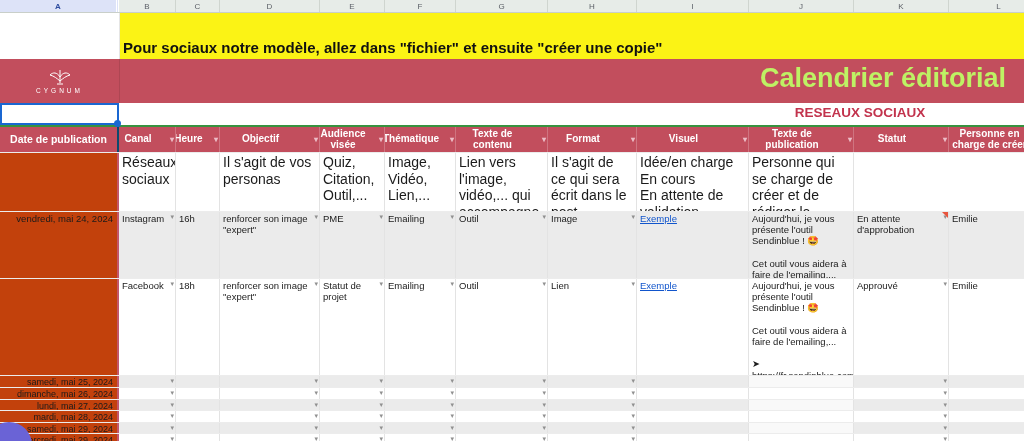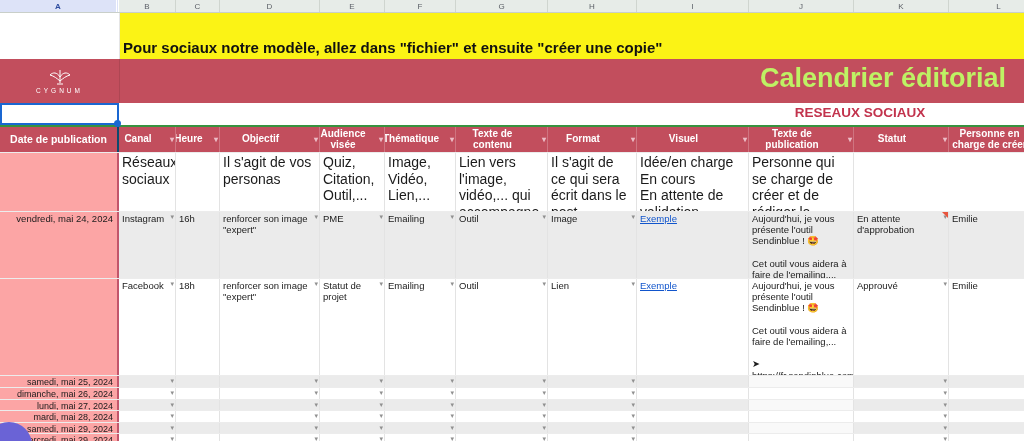--- a/index.html
+++ b/index.html
@@ -38,21 +38,21 @@
          border:2px solid #1a67d2; z-index:5; }
   .sel .handle { position:absolute; right:-4px; bottom:-4px; width:7px; height:7px;
                  border-radius:50%; background:#1a67d2; }
   .greenline { position:absolute; left:0; top:125px; width:1024px; height:2px; background:#37923f; z-index:2; }
   
   .grid { position:absolute; left:0; top:127px; width:1050px; }
   .tr { display:grid; grid-template-columns: var(--cols); }
   .tr + .tr { border-top:1px solid #ececec; }
   .td { position:relative; border-right:1px solid var(--grid); overflow:hidden;
         padding:1px 4px 1px 3px; font-size:9.5px; color:#1b1b1b; line-height:1.18; white-space:pre-wrap; }
-  .ca { border-right:2px solid #c2566b; background:#fca5a5; text-align:right; padding-right:4px;
+  .ca { border-right:2px solid #c2566b; background:#c2410c; text-align:right; padding-right:4px;
         font-size:10px; white-space:nowrap; }
   
   .hrow { height:25px; background:var(--maroon); }
   .hrow .td { border-right:1px solid rgba(255,255,255,0.22); color:#fff; font-weight:bold;
               font-size:10px; line-height:1.05; display:flex; align-items:center; justify-content:center;
               text-align:center; padding:0 20px 0 2px; white-space:normal; }
   .hrow .ca { border-right:2px solid #0c4a6e; background:var(--maroon); font-size:10.5px;
               display:flex; align-items:center; justify-content:center; text-align:center; padding:0; }
   .dd { position:absolute; right:1px; top:1px; font-size:7px; color:#909090; line-height:1; }
   .hrow .dd { top:50%; transform:translateY(-50%); color:#edbcc6; font-size:8px; }

